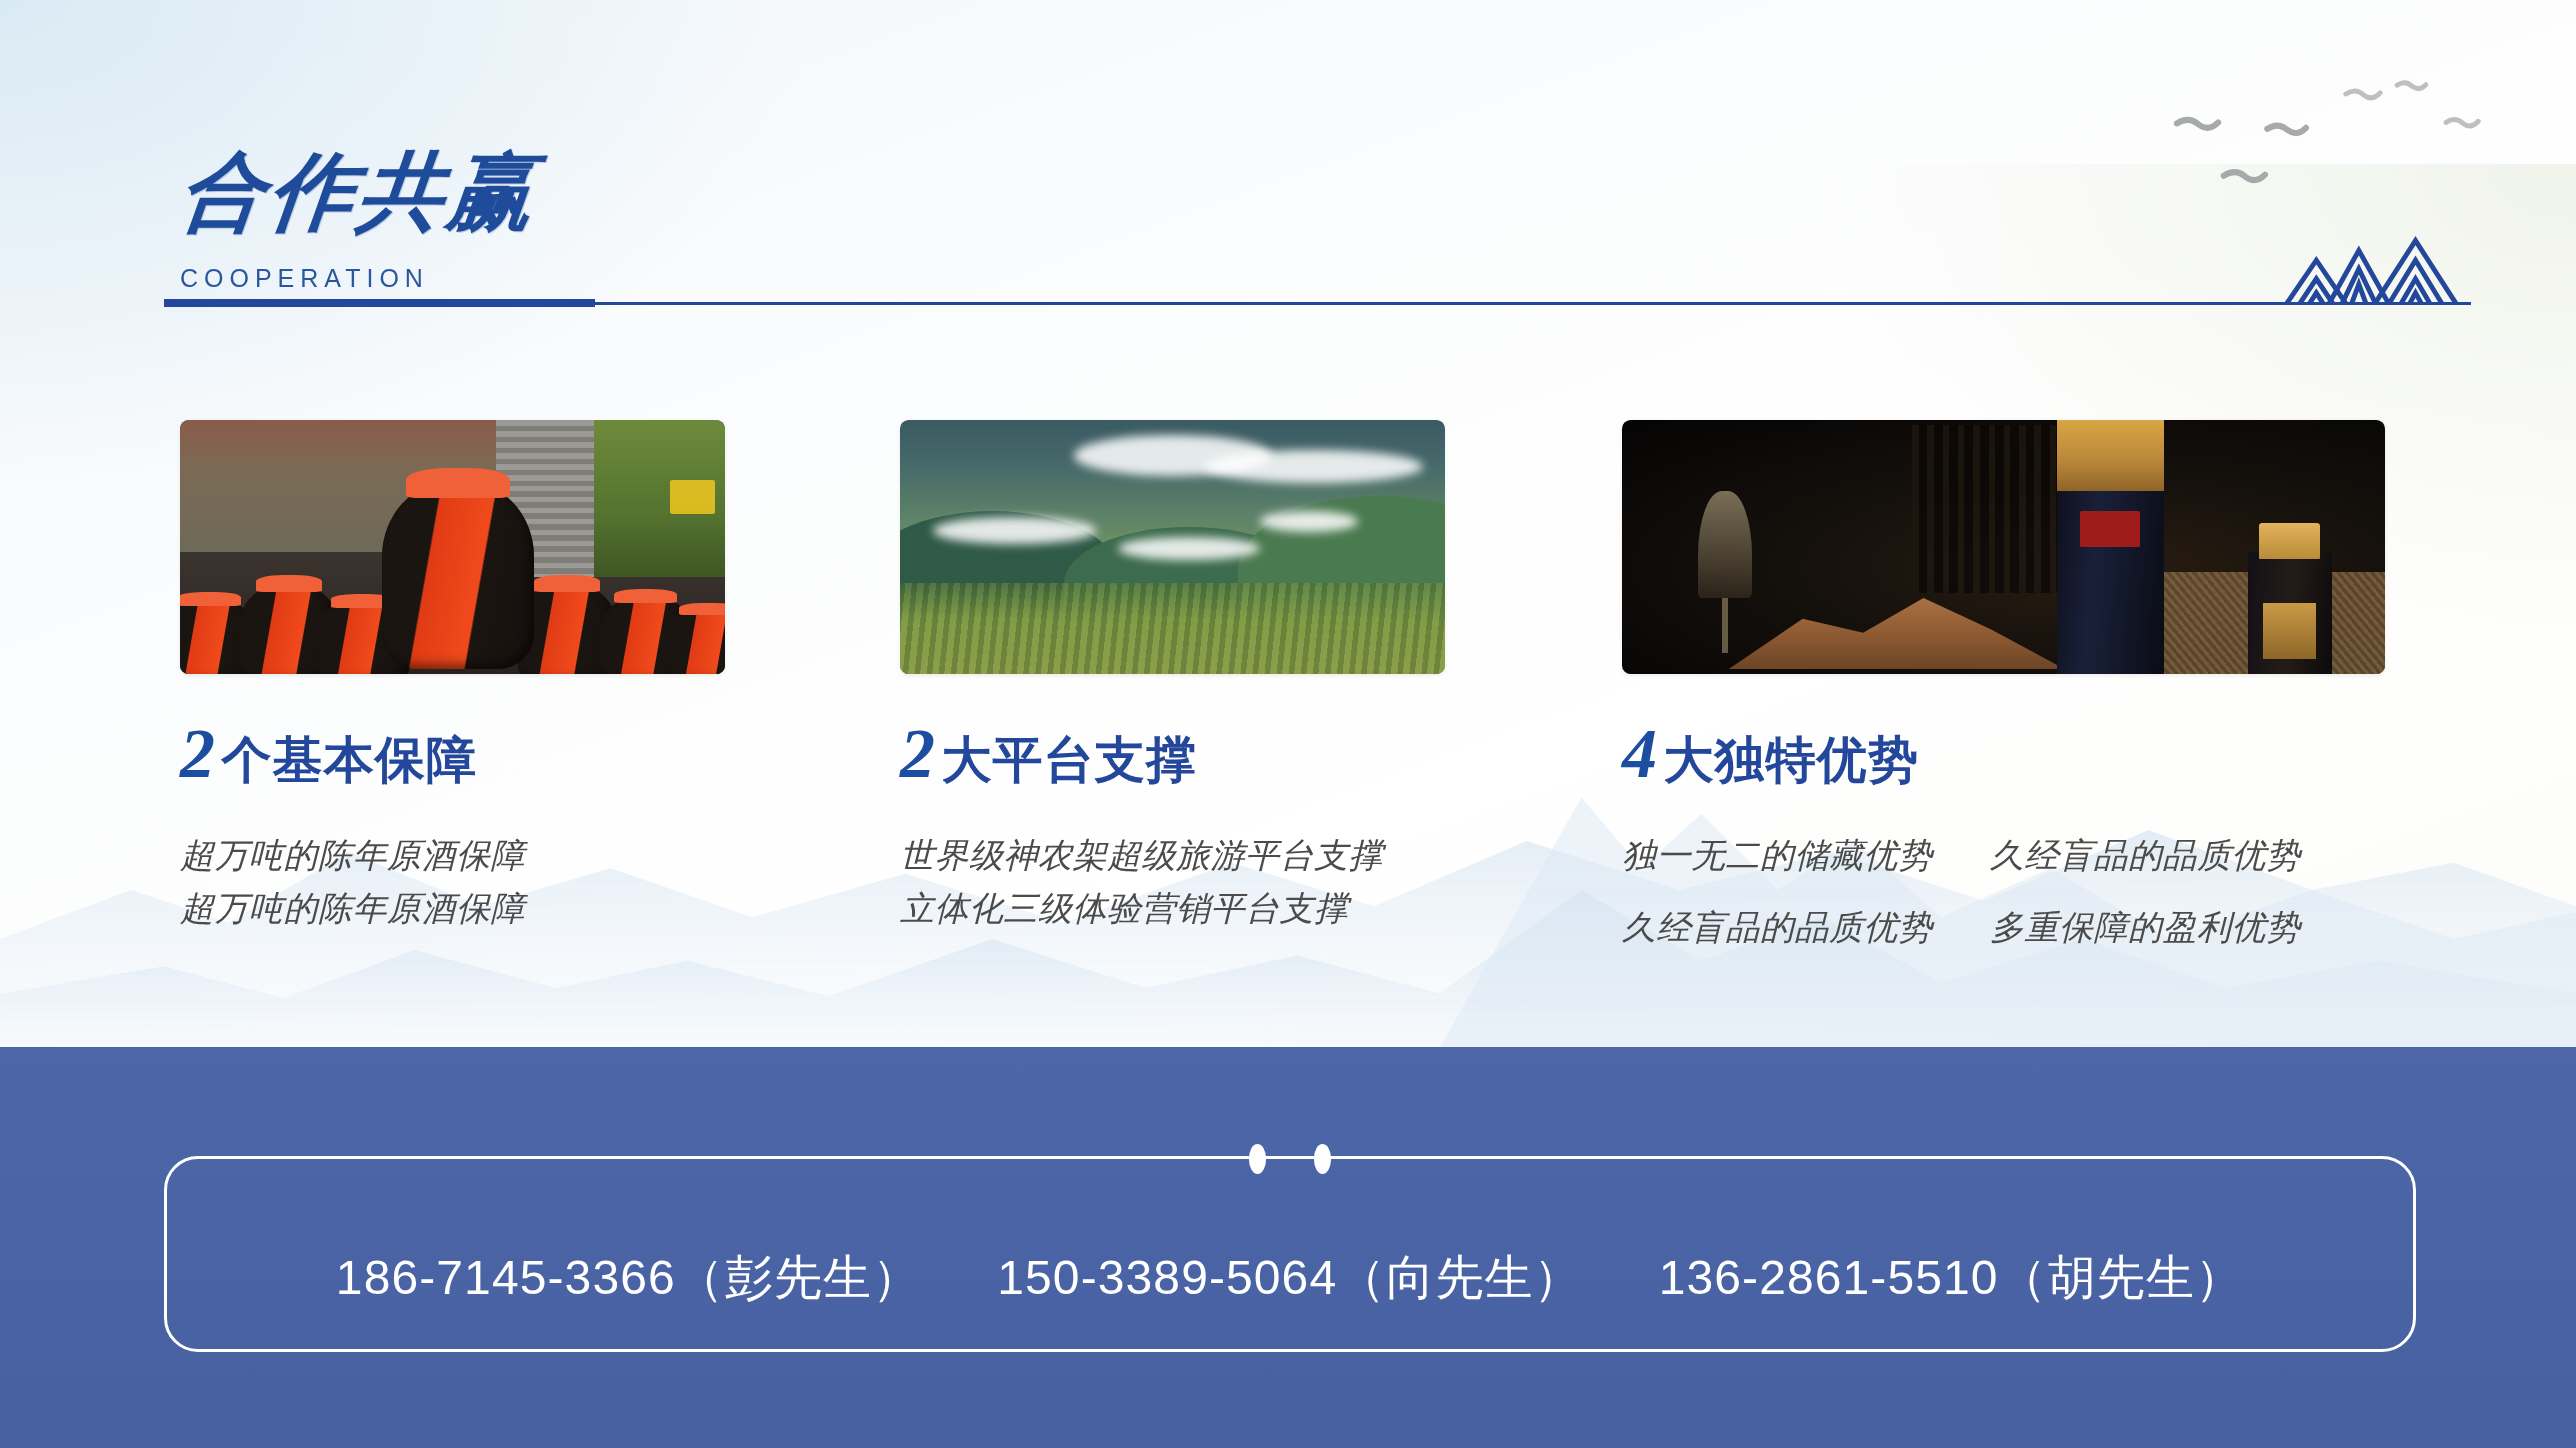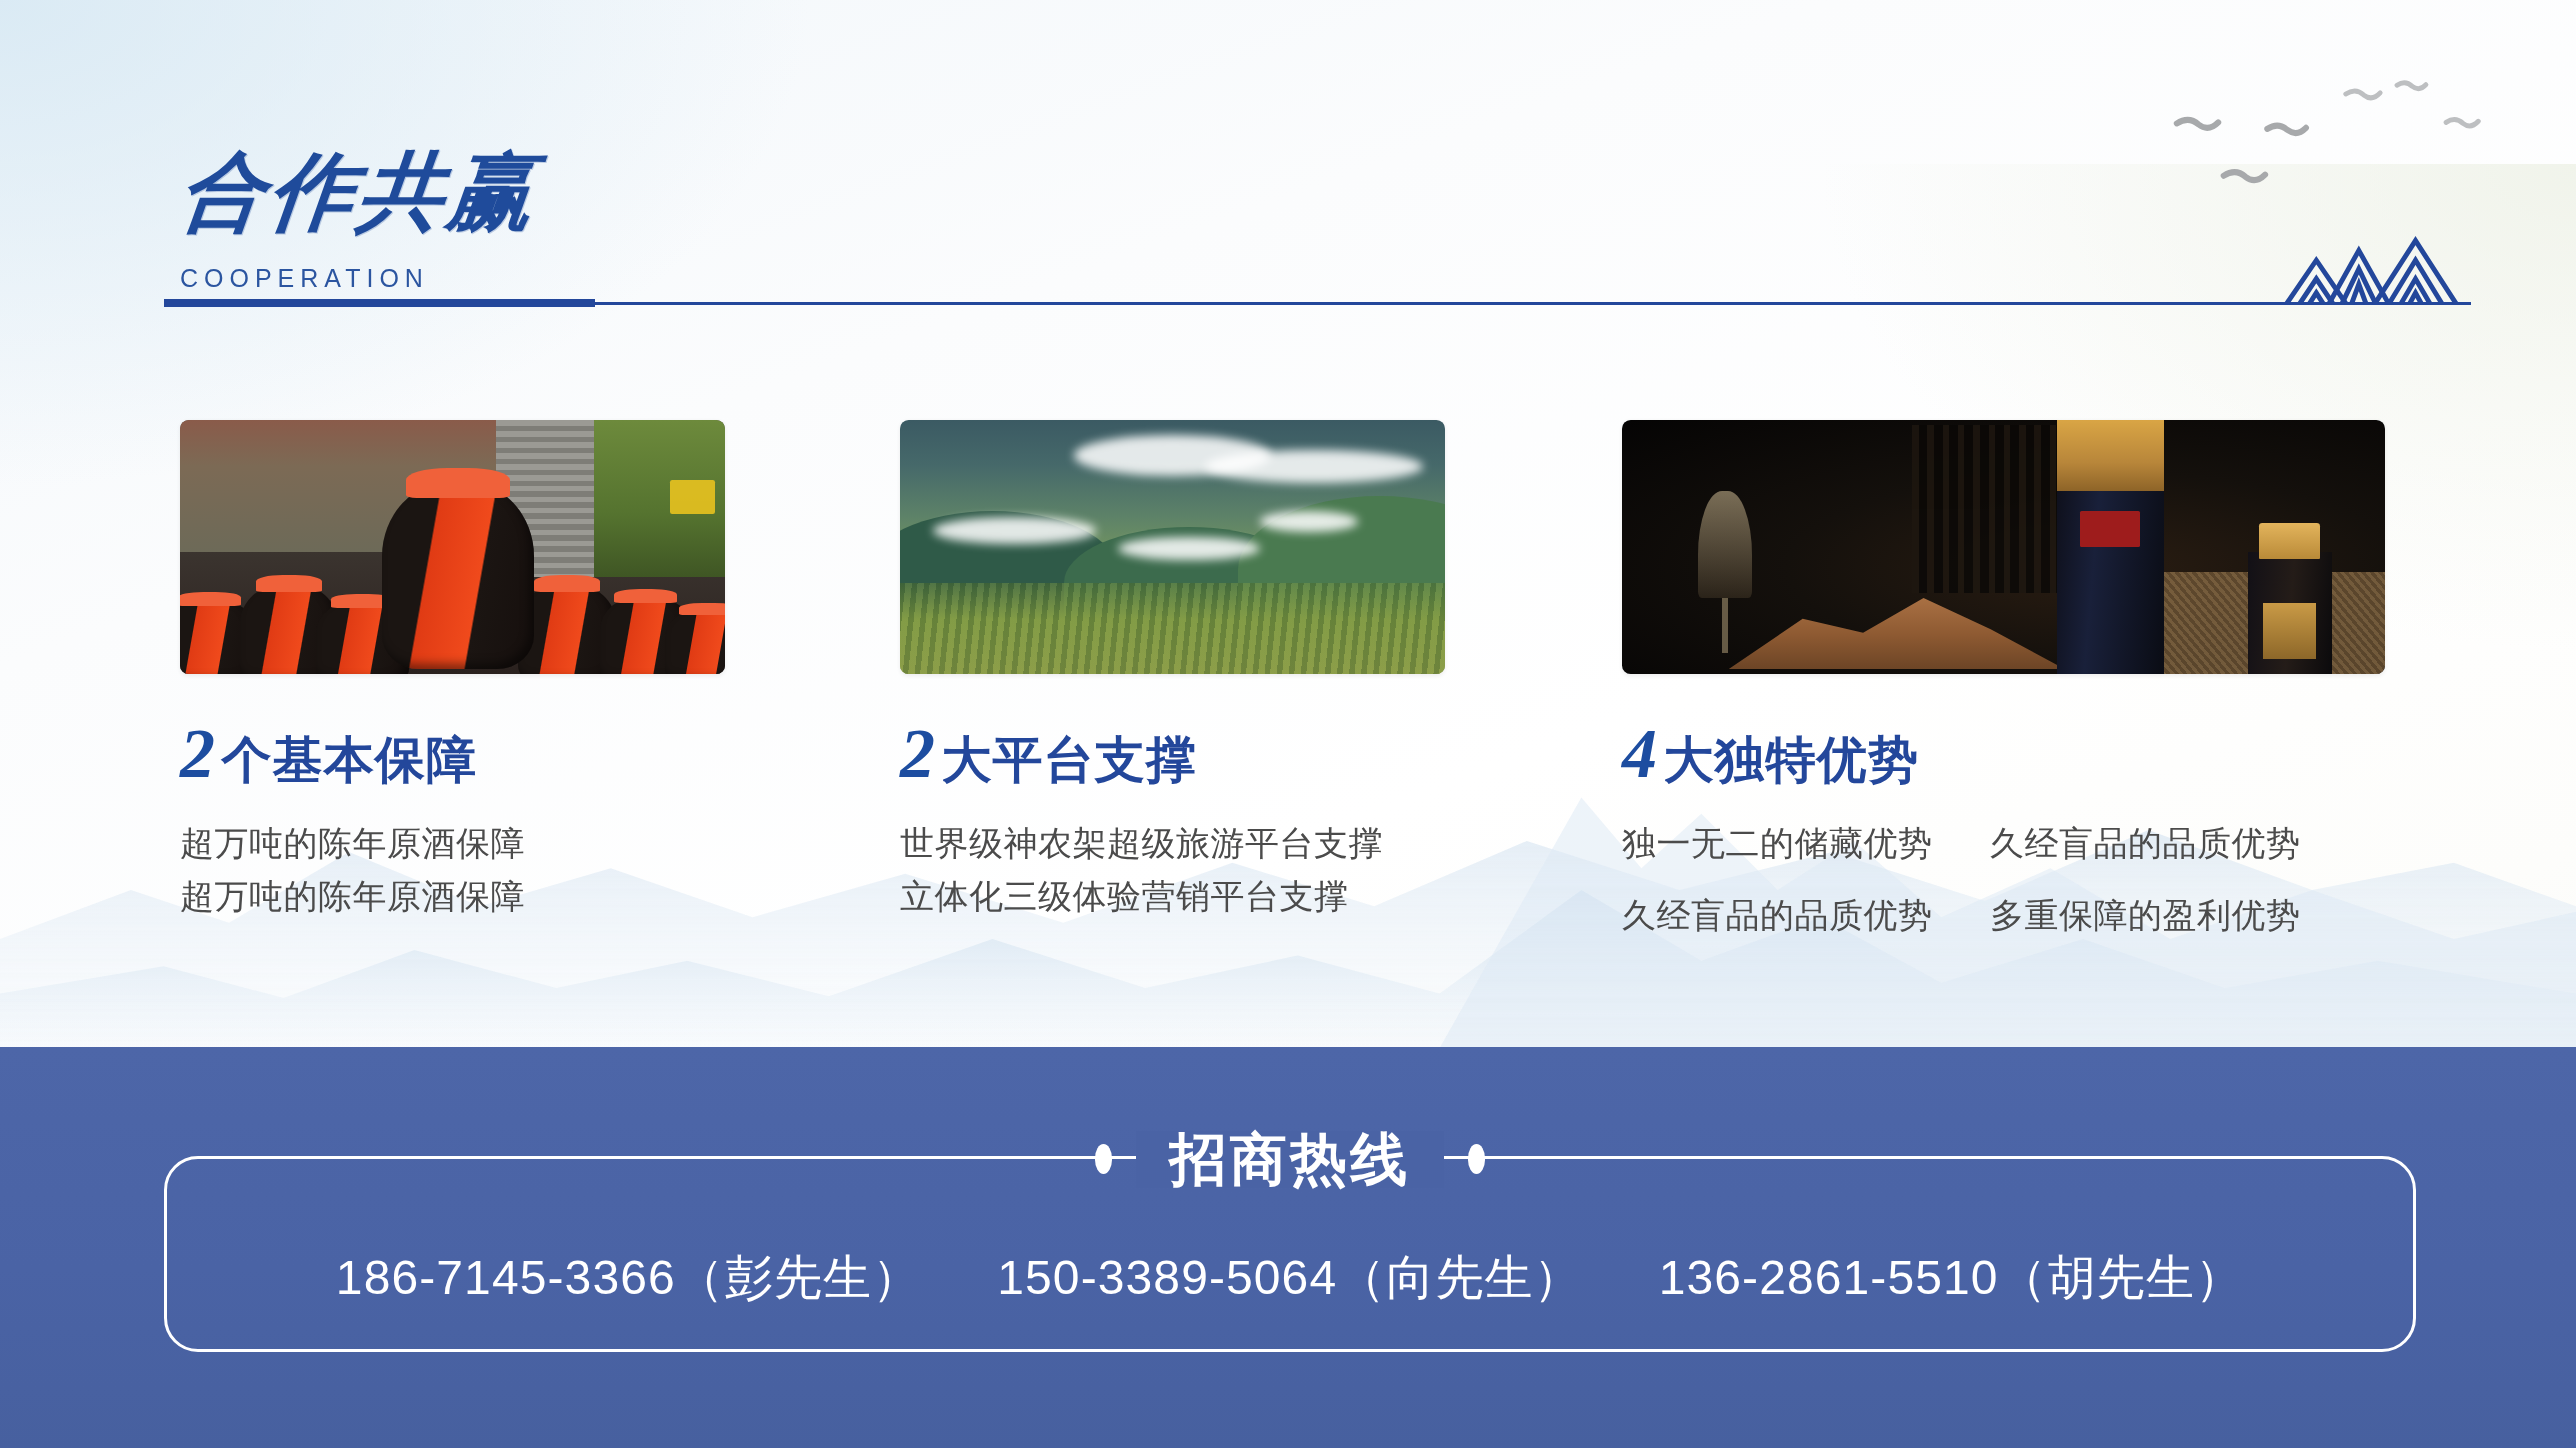--- a/index.html
+++ b/index.html
@@ -160,21 +160,21 @@
   .col-num{
     font-family:"Liberation Serif","DejaVu Serif",serif;
     font-size:70px; font-weight:700; color:#1d4da0; line-height:.9;
     font-style:italic; margin-right:7.6px; letter-spacing:-1.1px;
   }
   .col-title{
     font-family:"Liberation Serif","DejaVu Serif",serif;
     font-size:50px; font-weight:700; color:#23479b; letter-spacing:1.1px;
   }
 
-  .col-body{ margin-top:23px; }
+  .col-body{ margin-top:35px;font-style:italic; }
   .col-body .line{
     font-size:34px; color:#4b4b4b; line-height:1.55; letter-spacing:0.5px; white-space:nowrap;
   }
   .col-3 .grid2{ display:grid; grid-template-columns:349px 349px; column-gap:18.5px; row-gap:0;gap:19px; }
 
   
   .footer{
     position:absolute; left:0; top:1047px; width:2576px; height:402px;
     background:linear-gradient(180deg,#4d66a8 0%,#4a63a5 55%,#47609f 100%);
   }
@@ -348,21 +348,20 @@
       </div>
     </div>
 
   </div>
 
   <div class="footer">
     <div class="hotline-box">
 
       <div class="hotline-title-wrap">
         <span class="dot left"></span>
-        <span class="hotline-title">招商热线</span>
         <span class="dot right"></span>
       </div>
 
       <div class="phones">
         <span class="phone">186-7145-3366（彭先生）</span>
         <span class="phone">150-3389-5064（向先生）</span>
         <span class="phone">136-2861-5510（胡先生）</span>
       </div>
 
     </div>

